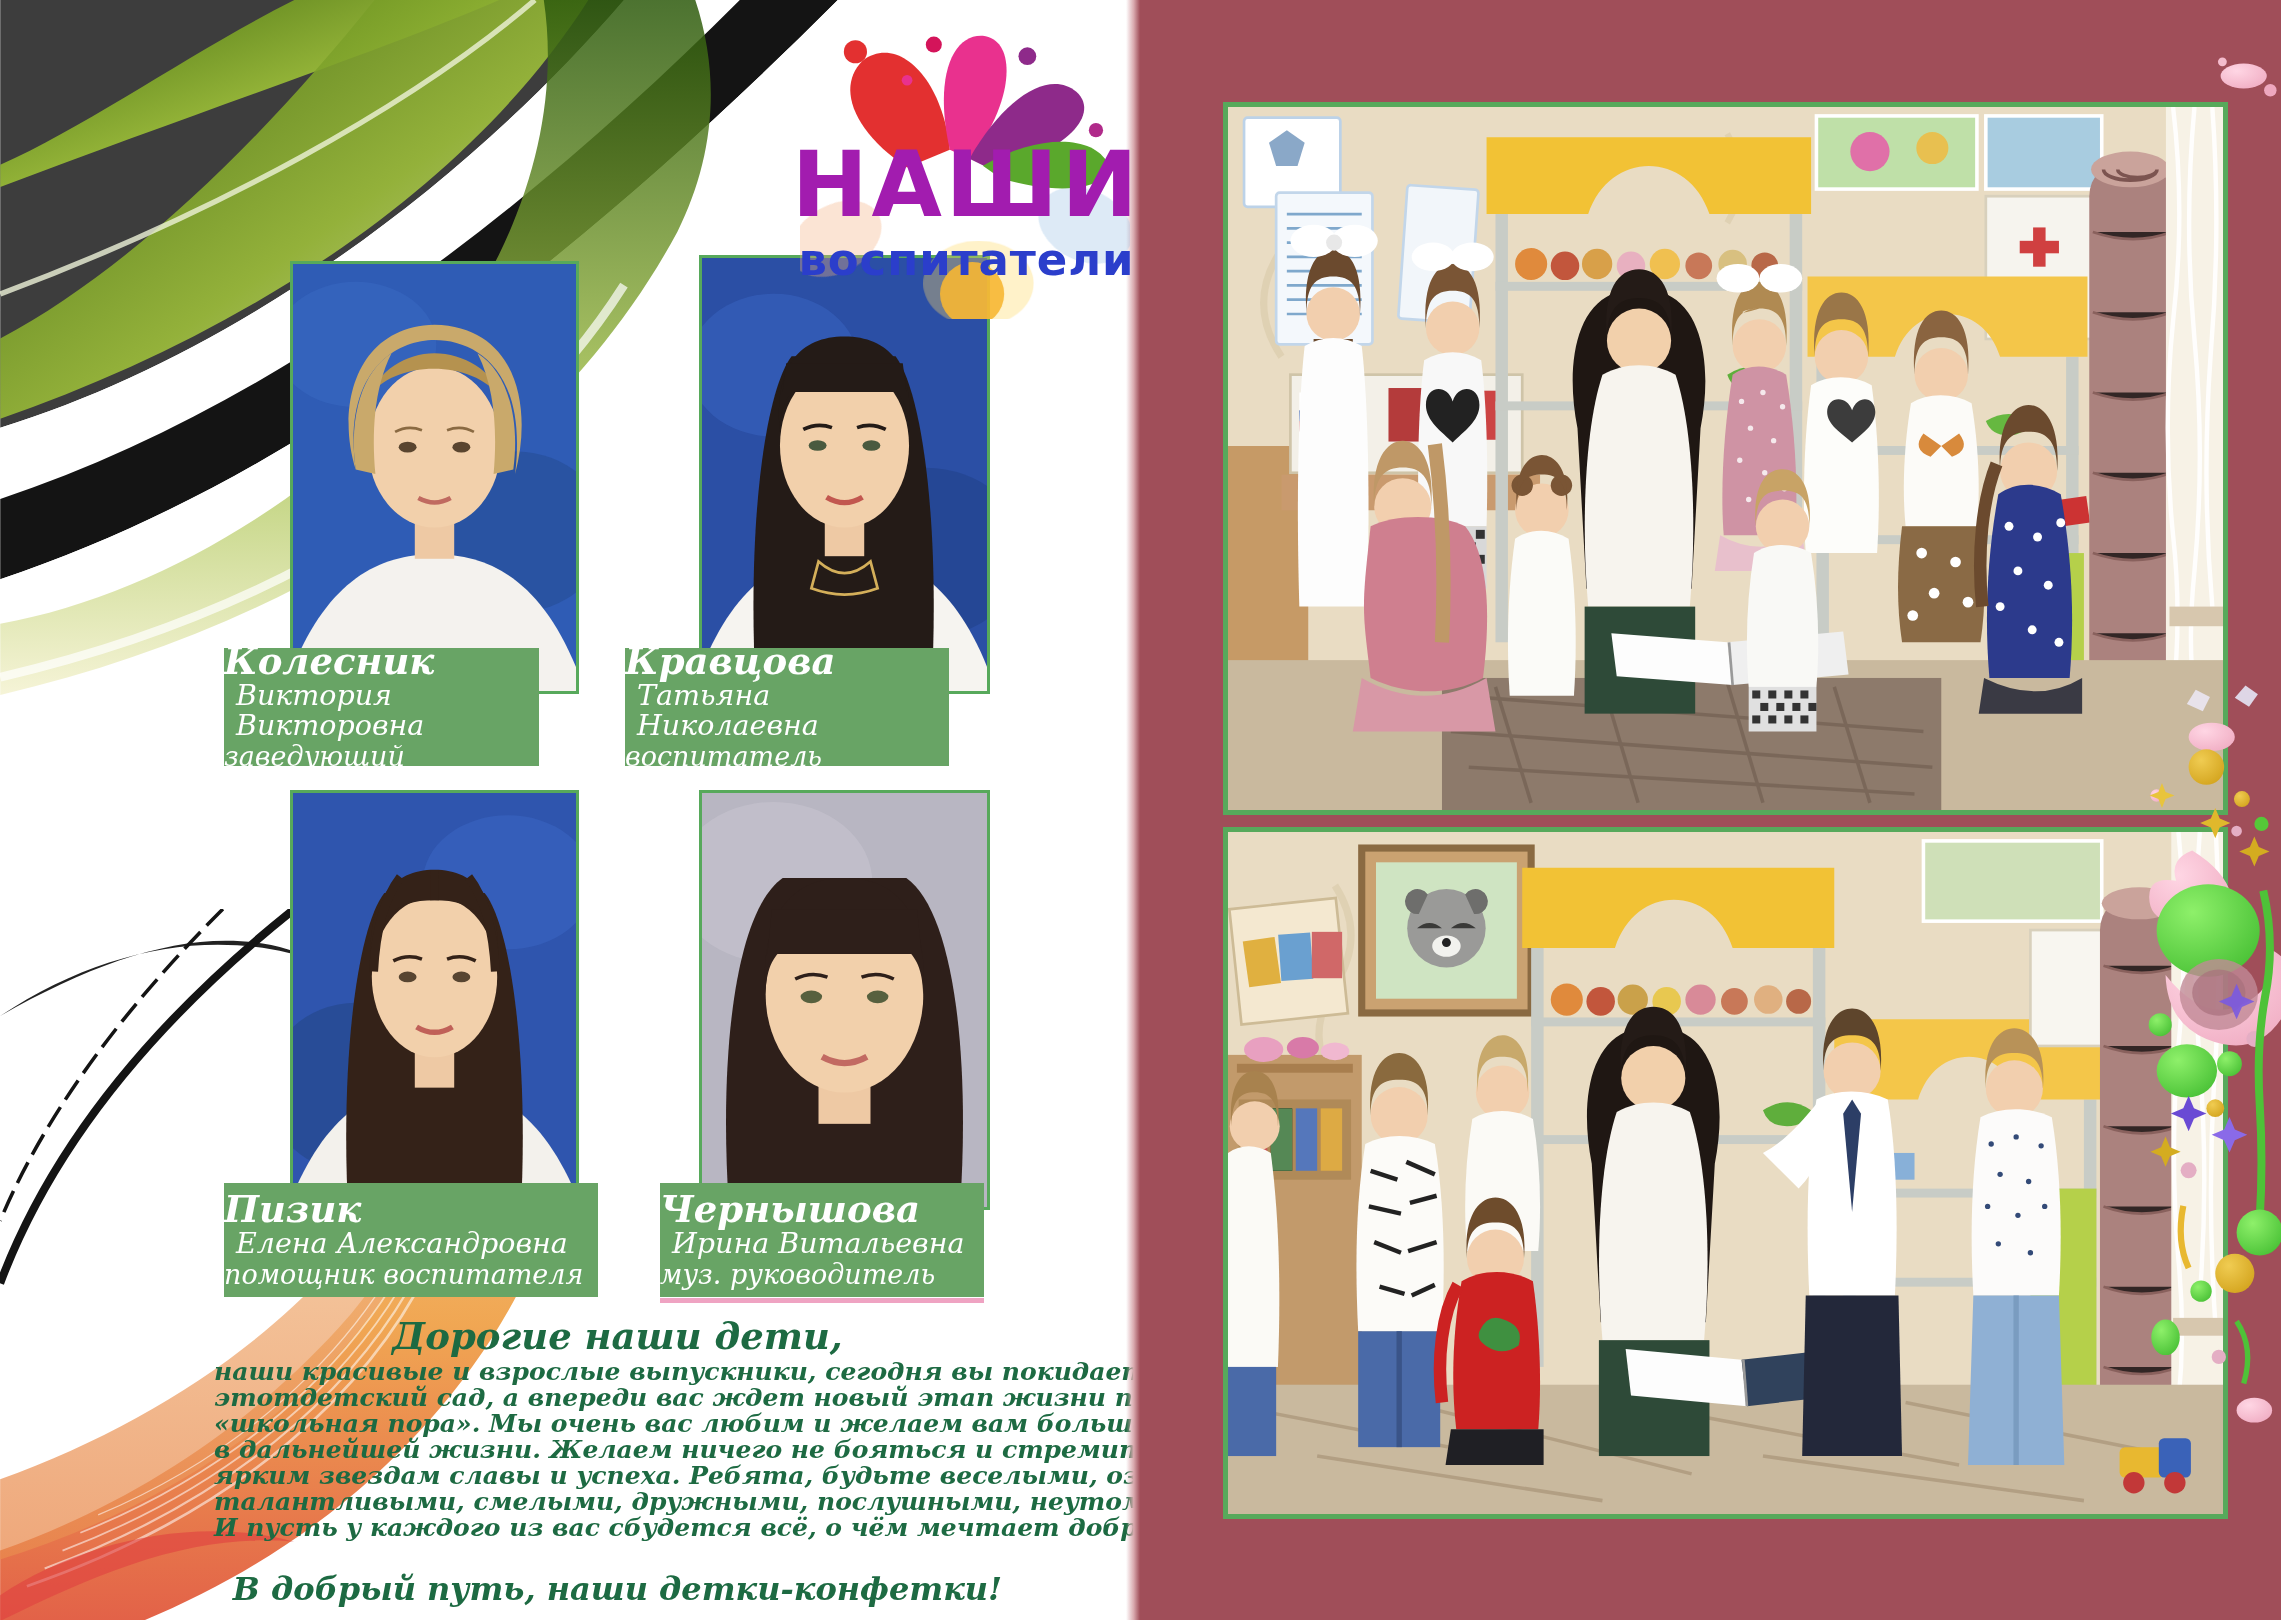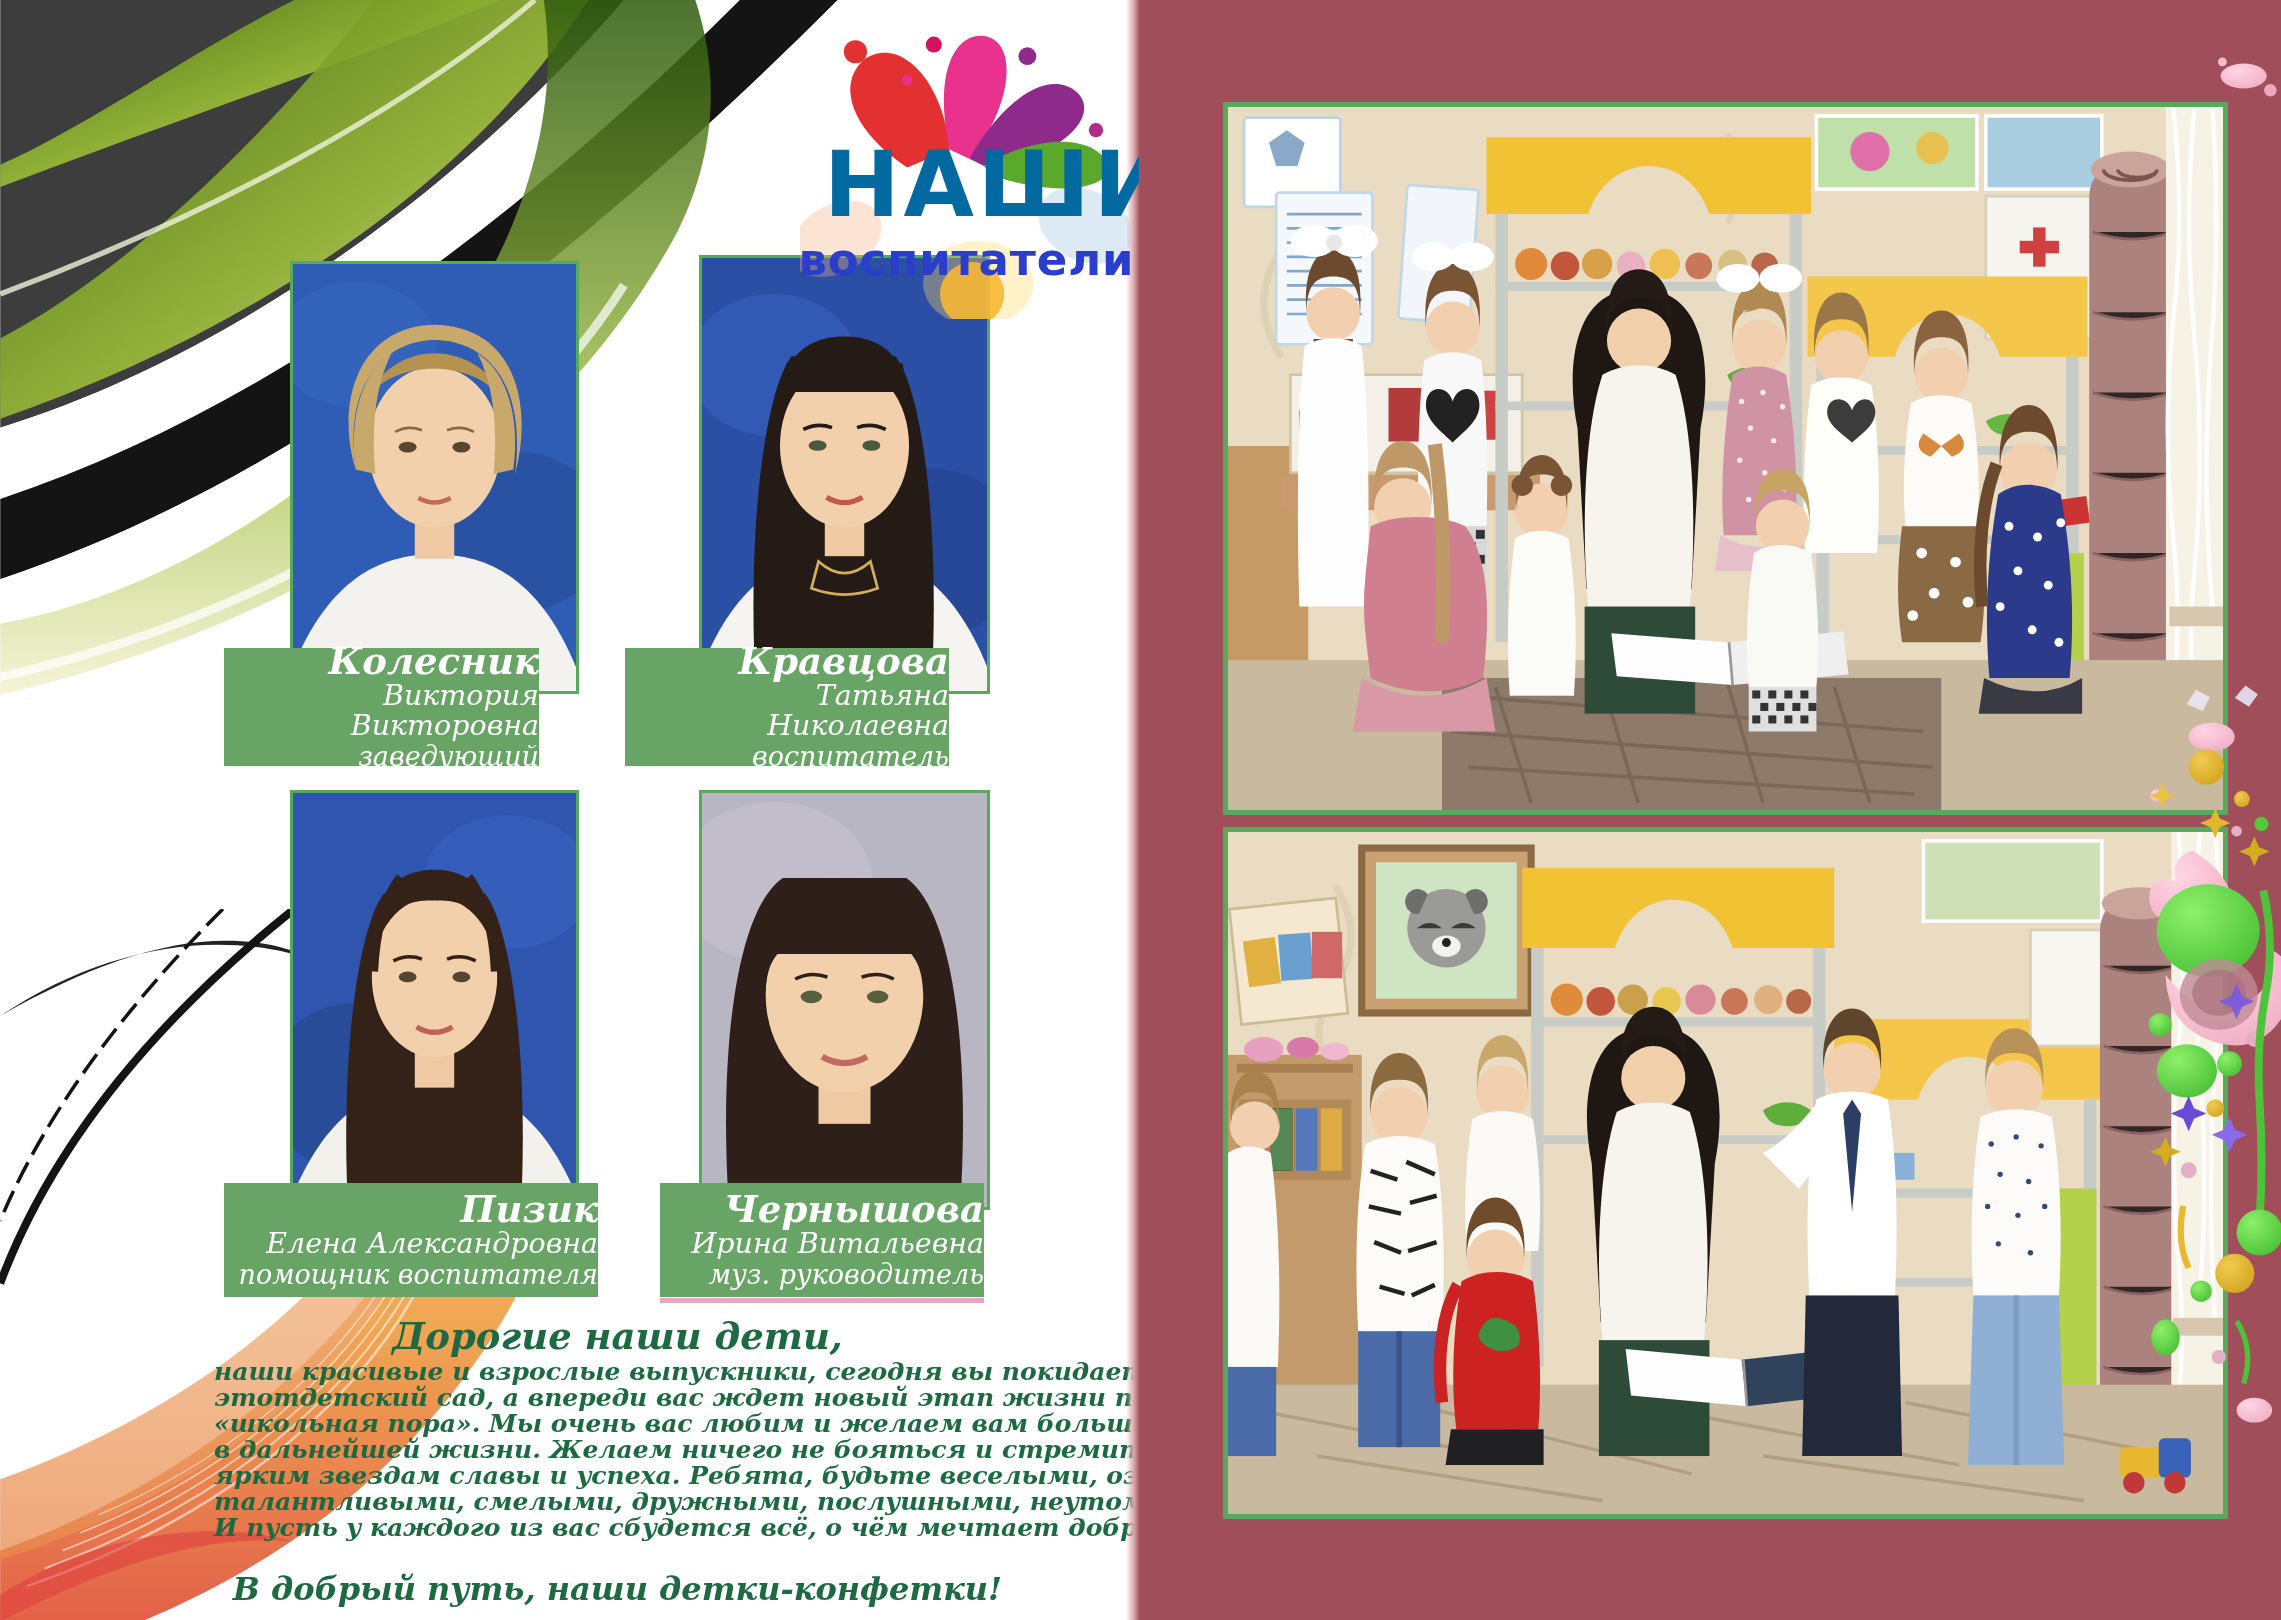--- a/index.html
+++ b/index.html
@@ -8,33 +8,33 @@
   
   .left-page{position:absolute;left:0;top:0;width:1139px;height:1621px;background:#ffffff;overflow:hidden;}
   .swirl{position:absolute;pointer-events:none;}
   .swirl-top{left:0;top:0;}
   .swirl-bottom{left:0;top:909px;}
   
   .logo{position:absolute;left:784px;top:25px;width:365px;height:294px;z-index:6;text-align:center;}
   .logo-splash{position:absolute;left:16px;top:0;}
   .logo-l1{position:absolute;left:0;top:114px;width:100%;
            font-family:"DejaVu Sans",sans-serif;font-weight:bold;font-size:91px;letter-spacing:3.6px;
-           color:#0369a1;line-height:1;margin-left:32px;}
+           color:#a21caf;line-height:1;}
   .logo-l2{position:absolute;left:0;top:212px;width:100%;
            font-family:"DejaVu Sans",sans-serif;font-weight:bold;font-size:45px;letter-spacing:0.9px;
            color:#2b3ecb;line-height:1;}
   
   .portrait{position:absolute;border:3.6px solid #57a95b;box-sizing:border-box;background:#2f5cb5;z-index:2;}
   .portrait svg{display:block;width:100%;height:100%;}
   .p1{left:250px;top:247px;width:289px;height:433px;}
   .p2{left:659px;top:241px;width:291px;height:439px;}
   .p3{left:250px;top:776px;width:289px;height:431px;}
   .p4{left:659px;top:776px;width:291px;height:420px;}
   
-  .caption{position:absolute;background:#68a465;color:#ffffff;z-index:4;text-align:right;
+  .caption{position:absolute;background:#68a465;color:#ffffff;z-index:4;text-align:left;
            font-style:italic;display:flex;flex-direction:column;justify-content:center;gap:1.8px;}
   .c1{left:224px;top:648px;width:315px;height:118px;}
   .c2{left:625px;top:648px;width:324px;height:118px;}
   .c3{left:224px;top:1183px;width:374px;height:114px;}
   .c4{left:625px;top:1183px;width:324px;height:114px;margin-left:35px;}
   .c4::after{content:"";position:absolute;left:0;bottom:-6.2px;width:100%;height:5.3px;background:#efa3c2;}
   .cap-surname{font-size:37px;line-height:1.0;font-weight:bold;}
   .cap-name{font-size:28.5px;line-height:1.05;padding-left:12px;}
   .cap-role{font-size:27px;line-height:1.05;}
   

